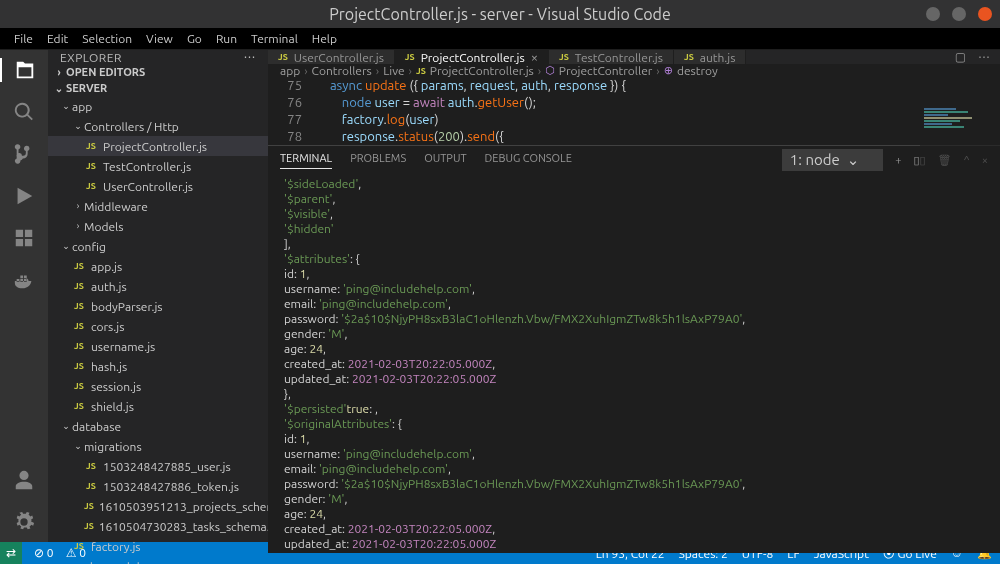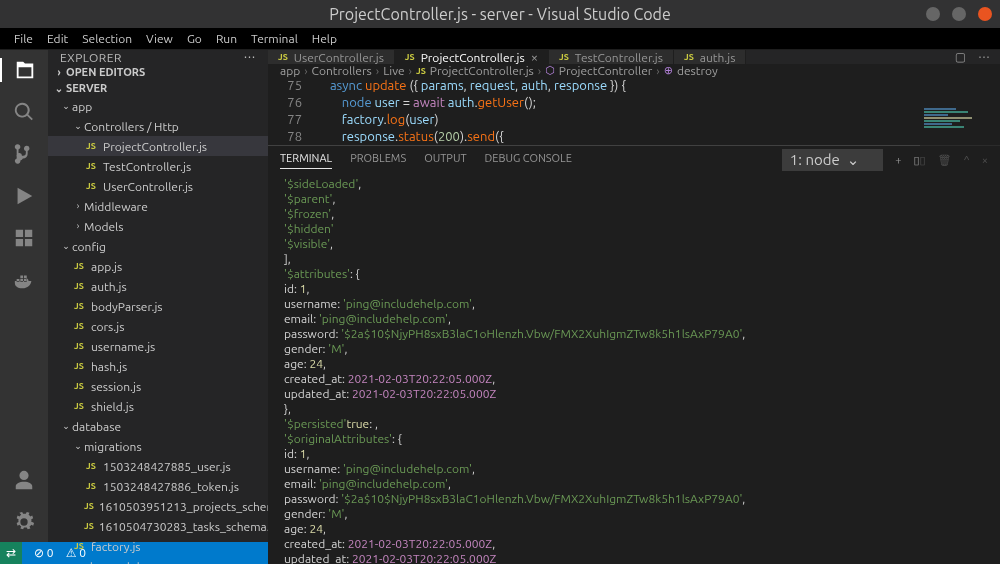--- a/index.html
+++ b/index.html
@@ -360,23 +360,22 @@
           <span>+</span>
           <span>▯▯</span>
           <span>🗑</span>
           <span>^</span>
           <span>×</span>
         </div>
       </div>
       <div class="panel-body" id="term-body">
           <div><span class="t-white">      </span><span class="t-green">'$sideLoaded'</span><span class="t-white">,</span></div>
           <div><span class="t-white">      </span><span class="t-green">'$parent'</span><span class="t-white">,</span></div>
-          <div><span class="t-white">      </span><span class="t-green">'$frozen'</span><span class="t-white">,</span></div>
+          <div><span class="t-white">      </span><span class="t-green">'$visible'</span><span class="t-white">,</span></div>
           <div><span class="t-white">      </span><span class="t-green">'$hidden'</span></div>
-          <div><span class="t-white">      </span><span class="t-green">'$visible'</span><span class="t-white">,</span></div>
           <div><span class="t-white">    </span><span class="t-white">],</span></div>
           <div><span class="t-white">    </span><span class="t-green">'$attributes'</span><span class="t-white">: {</span></div>
           <div><span class="t-white">      </span><span class="t-white">id: </span><span class="t-yellow">1</span><span class="t-white">,</span></div>
           <div><span class="t-white">      </span><span class="t-white">username: </span><span class="t-green">'ping@includehelp.com'</span><span class="t-white">,</span></div>
           <div><span class="t-white">      </span><span class="t-white">email: </span><span class="t-green">'ping@includehelp.com'</span><span class="t-white">,</span></div>
           <div><span class="t-white">      </span><span class="t-white">password: </span><span class="t-green">'$2a$10$NjyPH8sxB3laC1oHlenzh.Vbw/FMX2XuhIgmZTw8k5h1lsAxP79A0'</span><span class="t-white">,</span></div>
           <div><span class="t-white">      </span><span class="t-white">gender: </span><span class="t-green">'M'</span><span class="t-white">,</span></div>
           <div><span class="t-white">      </span><span class="t-white">age: </span><span class="t-yellow">24</span><span class="t-white">,</span></div>
           <div><span class="t-white">      </span><span class="t-white">created_at: </span><span class="t-magenta">2021-02-03T20:22:05.000Z</span><span class="t-white">,</span></div>
           <div><span class="t-white">      </span><span class="t-white">updated_at: </span><span class="t-magenta">2021-02-03T20:22:05.000Z</span></div>

